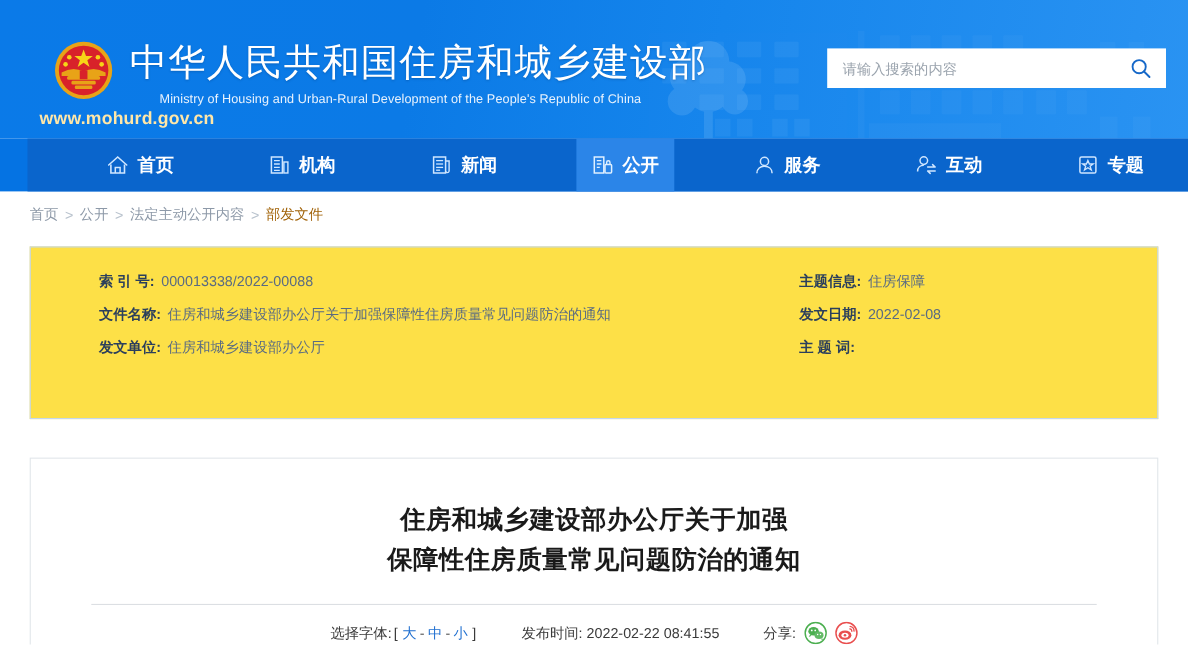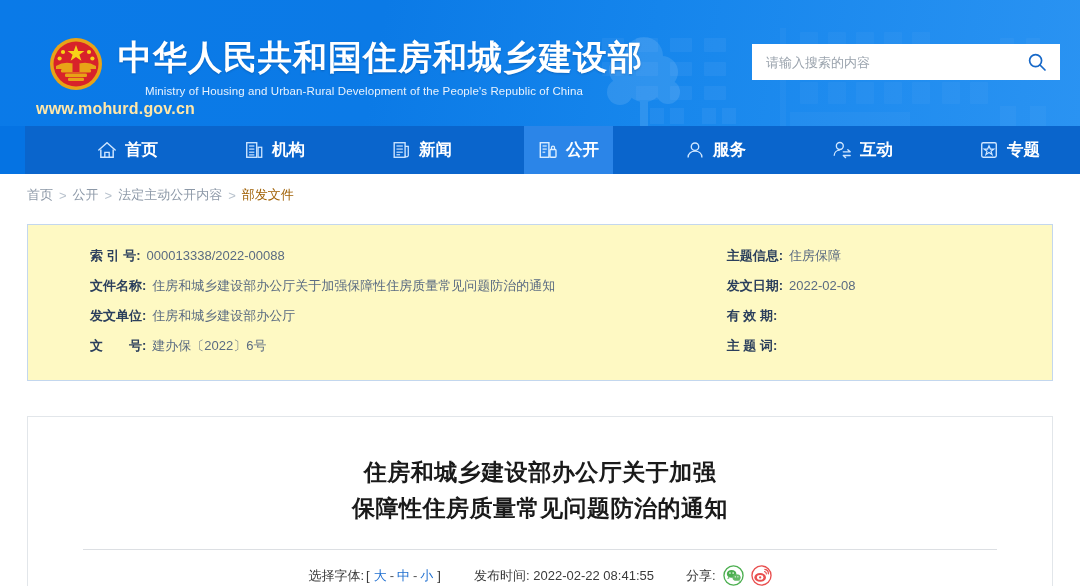--- a/index.html
+++ b/index.html
@@ -38,21 +38,21 @@
     position: absolute;
     left: 48px; top: 36px;
     width: 56px; height: 56px;
   }
 
   .site-title {
     position: absolute;
     left: 118px; top: 36px;
     font-size: 34px;
     line-height: 42px;
-    font-weight: bold;
+    font-weight: normal;
     color: #ffffff;
     letter-spacing: 1px;
     text-shadow: 0 1px 2px rgba(0,40,90,0.28);
     white-space: nowrap;
   }
   .site-subtitle {
     position: absolute;
     left: 145px; top: 84px;
     font-size: 11.5px;
     line-height: 14px;
@@ -143,21 +143,21 @@
   .breadcrumb .bc-link { color: #8d99a8; cursor: pointer; }
   .breadcrumb .bc-sep { color: #b8c2cd; }
   .breadcrumb .bc-cur { color: #a16207; }
 
   
   .meta-card {
     position: relative;
     margin: 8px 27px 0 27px;
     width: 1026px;
     height: 157px;
-    background: #fef9c3;
+    background: #fde047;
     border: 1px solid #c3d7ee;
     padding: 22px 0 0 0;
   }
   .meta-grid {
     display: flex;
   }
   .meta-col-left { width: 700px; padding-left: 62px; }
   .meta-col-right { width: 326px; }
   .meta-row {
     display: flex;
@@ -196,21 +196,21 @@
   }
   .article-divider {
     margin: 23px 55px 0 55px;
     height: 1px;
     background: #dcdfe3;
   }
   .article-meta {
     display: flex;
     align-items: center;
     justify-content: center;
-    gap: 32px;
+    gap: 40px;
     padding-top: 15px;
     font-size: 13px;
     color: #3a3a3a;
     white-space: nowrap;
   }
   .font-pick { display: flex; align-items: center; gap: 1px; }
   .fp-label { color: #3a3a3a; }
   .fp-brk { color: #3a3a3a; padding: 0 1px; }
   .fp-opt { color: #1f6fd0; cursor: pointer; padding: 0 2px; }
   .fp-dash { color: #555; }
@@ -420,40 +420,32 @@
         <span class="meta-value">000013338/2022-00088</span>
       </div>
       <div class="meta-row">
         <span class="meta-label">文件名称:</span>
         <span class="meta-value">住房和城乡建设部办公厅关于加强保障性住房质量常见问题防治的通知</span>
       </div>
       <div class="meta-row">
         <span class="meta-label">发文单位:</span>
         <span class="meta-value">住房和城乡建设部办公厅</span>
       </div>
-      <div class="meta-row">
-        <span class="meta-label">文　　号:</span>
-        <span class="meta-value">建办保〔2022〕6号</span>
-      </div>
     </div>
 
     <div class="meta-col-right">
       <div class="meta-row">
         <span class="meta-label">主题信息:</span>
         <span class="meta-value">住房保障</span>
       </div>
       <div class="meta-row">
         <span class="meta-label">发文日期:</span>
         <span class="meta-value">2022-02-08</span>
       </div>
       <div class="meta-row">
-        <span class="meta-label">有 效 期:</span>
-        <span class="meta-value"></span>
-      </div>
-      <div class="meta-row">
         <span class="meta-label">主 题 词:</span>
         <span class="meta-value"></span>
       </div>
     </div>
   </div>
 </div>
 
 <div class="article-card">
   <div class="article-title">
     <div>住房和城乡建设部办公厅关于加强</div>

